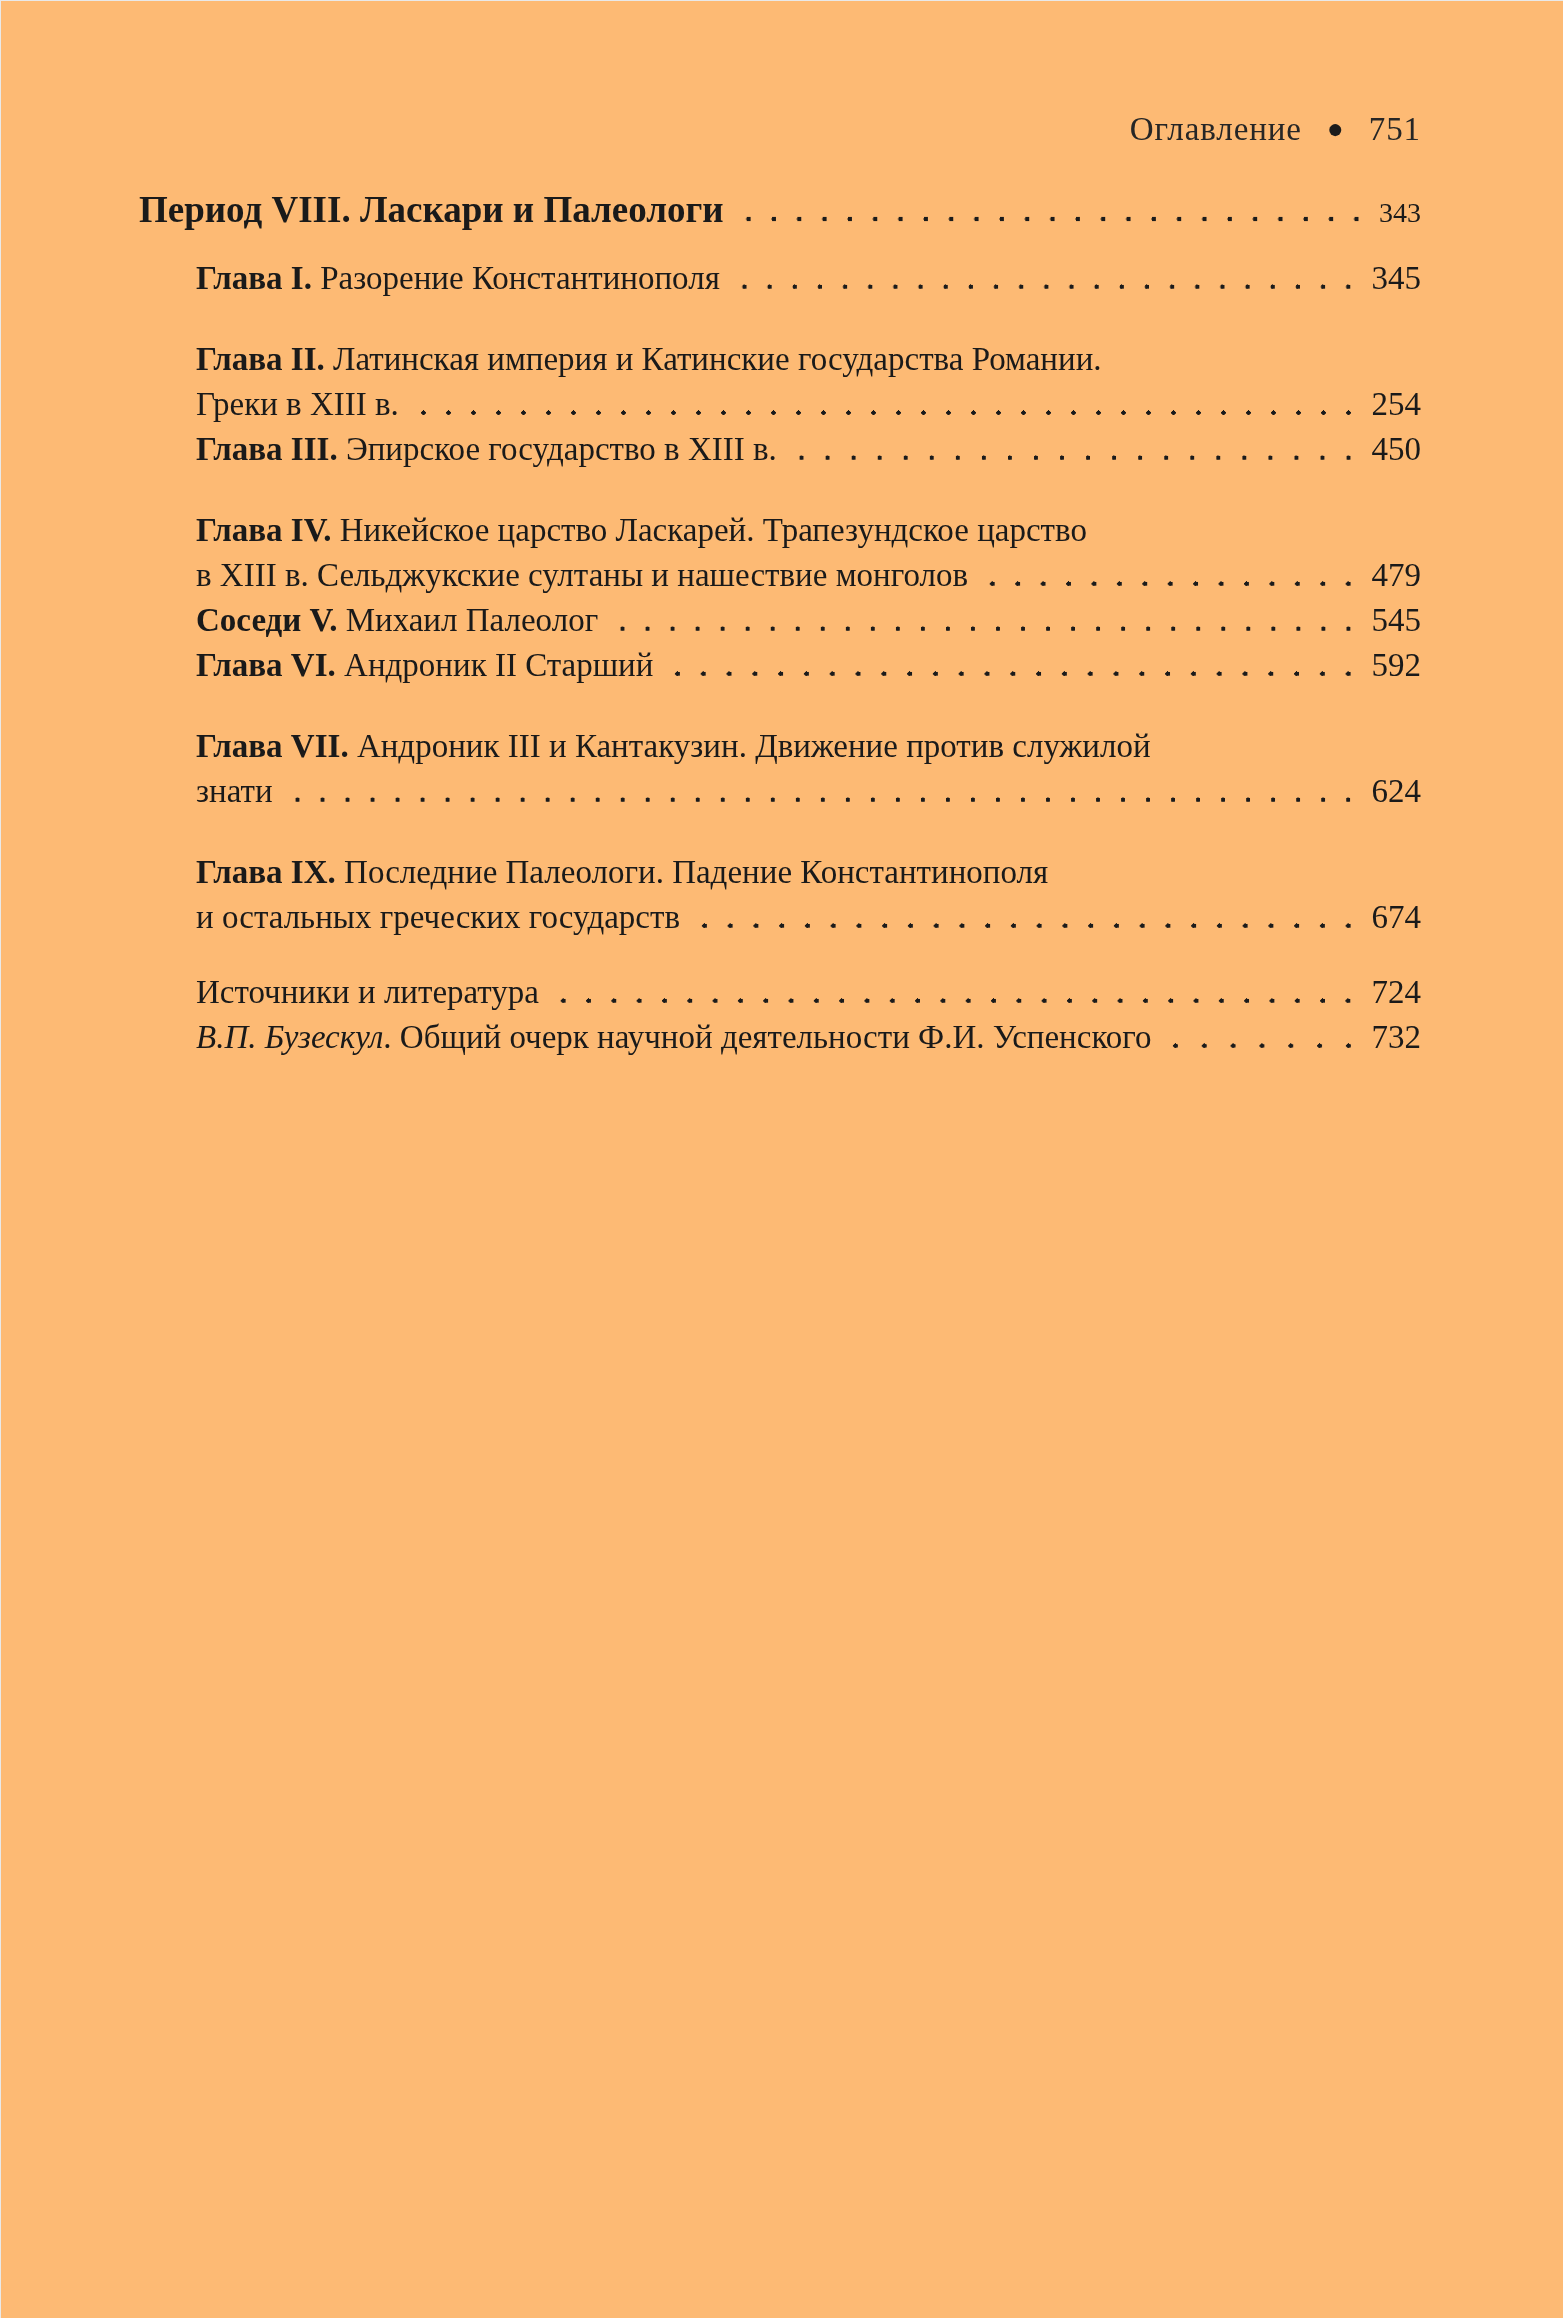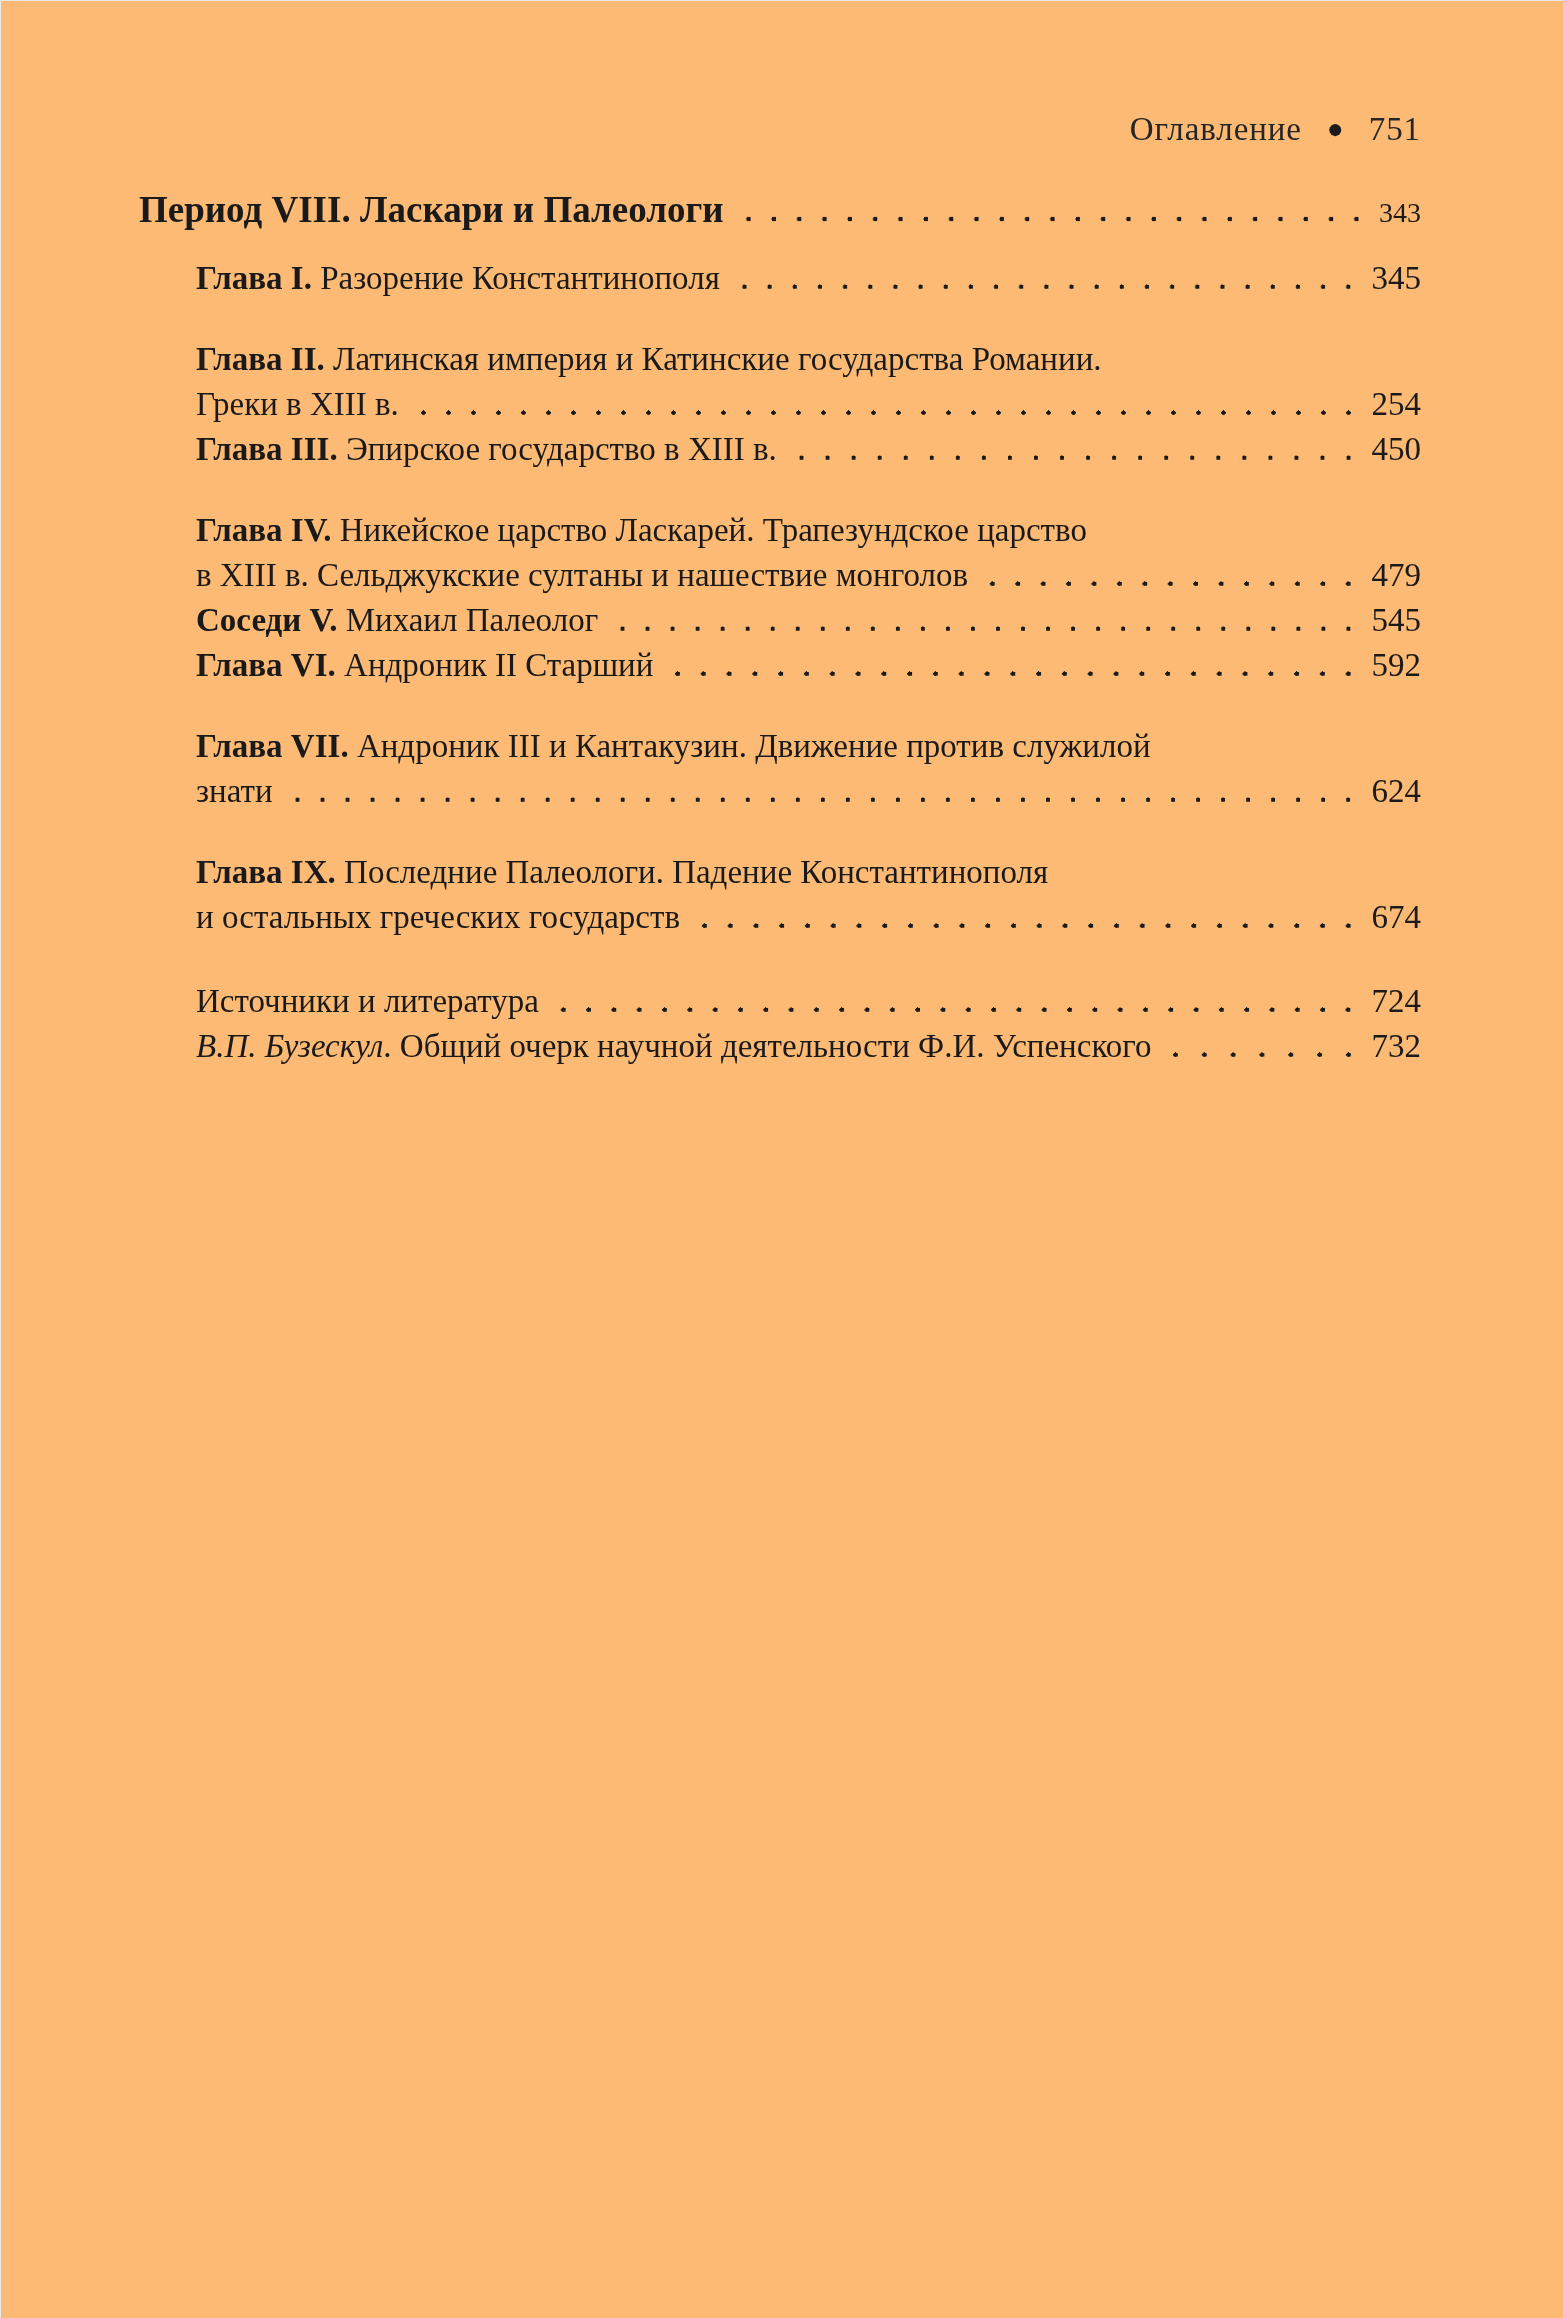--- a/index.html
+++ b/index.html
@@ -41,21 +41,21 @@
     background-image:radial-gradient(circle 2.4px at center, #1b1b1b 98%, rgba(0,0,0,0) 100%);
     background-size:25px 5.6px;
     background-repeat:space no-repeat;
     background-position:center bottom;
     min-width:16.7px;
   }
   .pg{white-space:nowrap;}
   .period-row{font-size:37px;font-weight:bold;text-align:right;}
   .period-row .pg{font-size:28px;font-weight:normal;}
   .chapters{margin-left:57px;margin-top:21.3px;}
-  .back-matter{margin-left:57px;margin-top:39px;}
+  .back-matter{margin-left:57px;margin-top:30px;}
 </style>
 </head>
 <body>
 
 <div class="page">
 
   <div class="running-head">
     <span>Оглавление</span>
     <span class="bullet">●</span>
     <span>751</span>

